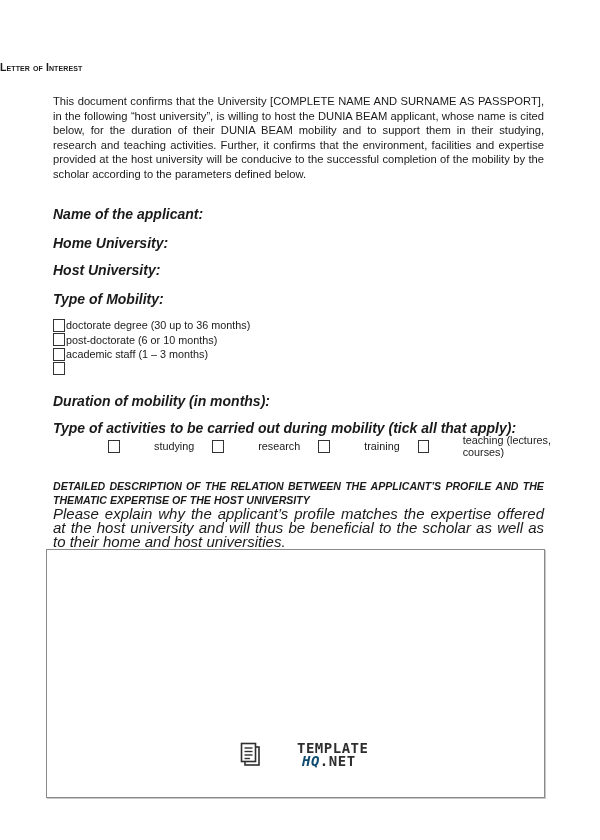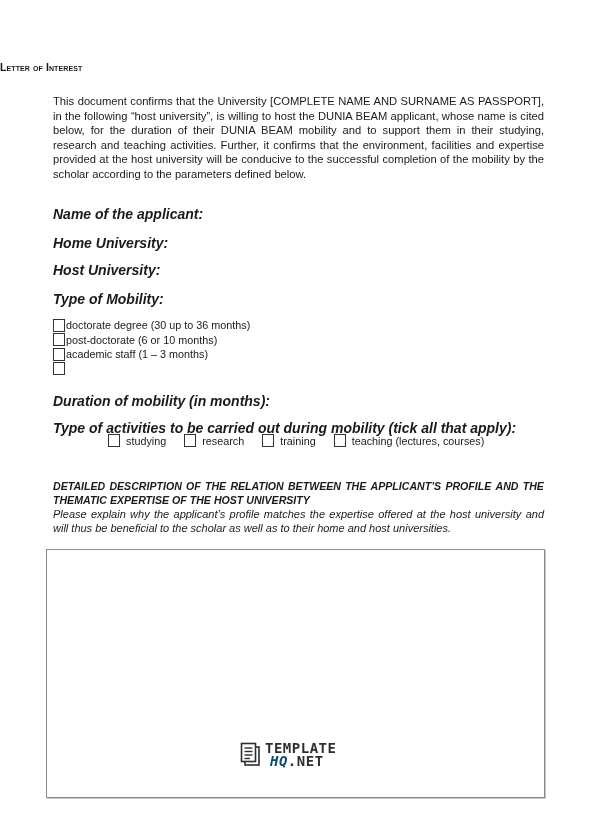--- a/index.html
+++ b/index.html
@@ -22,37 +22,37 @@
     .cb {
       display: inline-block; width: 10px; height: 11px; border: 1px solid #333;
       vertical-align: -2px; background: #fff;
     }
     .mob-list { position: absolute; left: 53px; top: 318px; font-size: 10.8px; line-height: 14.5px; }
     .mob-item { display: flex; align-items: center; }
     .mob-item .cb { margin-right: 1px; }
     .activities {
       position: absolute; top: 434px; left: 108px; font-size: 10.8px; display: flex;
     }
-    .act { display: flex; align-items: center; margin-right: 18px; }
+    .act { display: flex; align-items: center; margin-right: 18px; gap: 28px; }
     .act .cb { margin-right: 6px; }
     .section-head {
       position: absolute; top: 479px; left: 53px; width: 491px;
       font-size: 10.6px; font-weight: bold; font-style: italic; line-height: 14px;
     }
     .section-head .l1 { display: flex; justify-content: space-between; }
     .section-desc {
       position: absolute; top: 507px; left: 53px; width: 491px;
-      font-size: 11px; font-style: italic; line-height: 14px; text-align: justify;
+      font-size: 15px; font-style: italic; line-height: 14px; text-align: justify;
     }
     .desc-box {
       position: absolute; top: 549px; left: 46px; width: 497px; height: 247px;
       border: 1px solid #8a8a8a; box-shadow: 1px 1px 0 #c8c8c8;
     }
     .watermark {
-      position: absolute; top: 742px; left: 240px; display: flex; align-items: center;
+      position: absolute; top: 742px; left: 240px; display: flex; align-items: center; gap: 32px;
     }
     .wm-icon { width: 22px; height: 26px; position: relative; margin-right: 3px; }
     .wm-text { font-family: "DejaVu Sans Mono", monospace; font-weight: bold; font-size: 14px; line-height: 13px; letter-spacing: 0.5px; }
     .wm-text .l1 { color: #2e2e2e; }
     .wm-text .l2 { padding-left: 5px; }
     .wm-text .red { color: #0c4a6e; font-style: italic; }
     .wm-text .dark { color: #2e2e2e; }
   </style>
 </head>
 <body>

